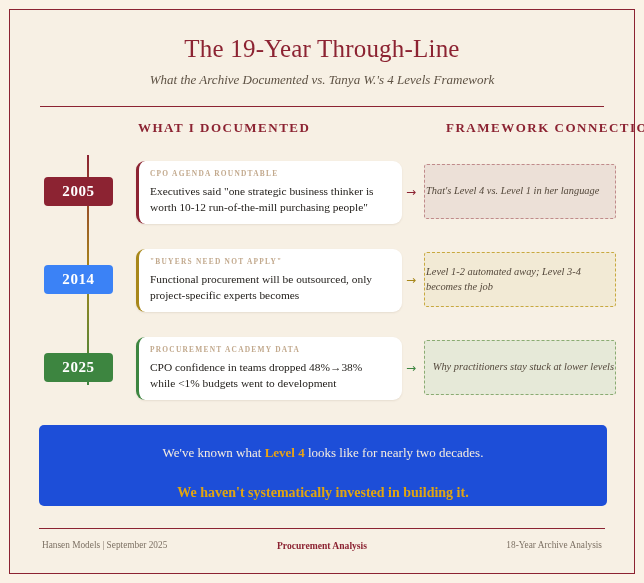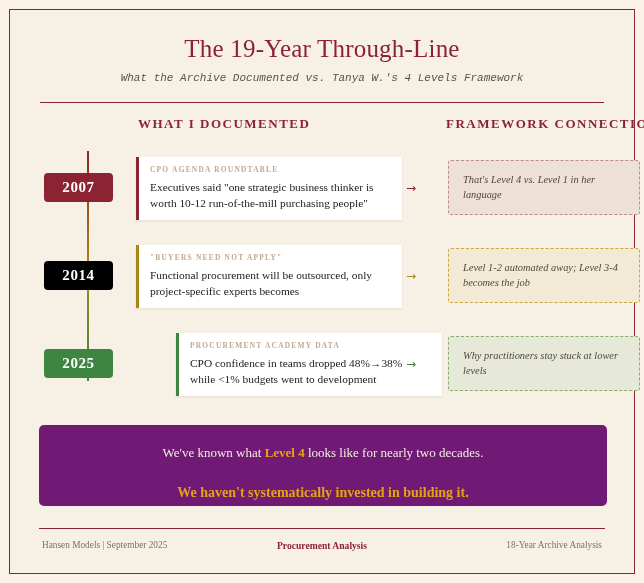--- a/index.html
+++ b/index.html
@@ -32,23 +32,23 @@
   }
   .title {
     font-family: "Liberation Serif", serif;
     font-size: 25px;
     color: #8c2332;
     letter-spacing: 0.2px;
     margin: 0 0 9px 0;
     font-weight: normal;
   }
   .subtitle {
-    font-family: Liberation Mono, monospace;
+    font-family: Liberation Serif, serif;
     font-style: italic;
-    font-size: 11px;
+    font-size: 13px;
     color: #5e5244;
     margin: 0;
   }
   .rule {
     height: 0;
     border-top: 1.3px solid #8c2332;
     margin: 18px 30px 0 30px;
   }
 
   
@@ -115,21 +115,21 @@
   }
 
   .doc-card {
     position: absolute;
     left: 126px;
     top: 0;
     width: 266px;
     min-height: 62px;
     box-sizing: border-box;
     background: #ffffff;
-    border-radius: 0;
+    border-radius: 9px;
     border-left-width: 3px;
     border-left-style: solid;
     padding: 8px 12px 9px 11px;
     box-shadow: 0 1px 2px rgba(90,60,40,0.10);
   }
   .eyebrow {
     font-family: "Liberation Serif", serif;
     font-size: 7.4px;
     font-weight: bold;
     letter-spacing: 1.25px;
@@ -149,49 +149,49 @@
     position: absolute;
     left: 396px;
     top: 25px;
     font-size: 12px;
     line-height: 1;
     font-family: "DejaVu Sans", sans-serif;
   }
 
   .conn-box {
     position: absolute;
-    left: 438px;
+    left: 414px;
     top: 3px;
     width: 192px;
     height: 55px;
     box-sizing: border-box;
     border-width: 1.3px;
     border-style: dashed;
     border-radius: 3px;
-    padding: 9px 14px;
+    padding: 9px 1px;
     display: flex;
     align-items: center;
   }
   .conn-text {
     font-family: "Liberation Serif", serif;
     font-style: italic;
     font-size: 10.4px;
     color: #54483b;
     line-height: 1.42;
   }
 
   
   .banner {
     position: absolute;
     left: 29px;
     top: 415px;
     width: 568px;
     height: 81px;
     box-sizing: border-box;
-    background: #701a75;
+    background: #1d4ed8;
     border-radius: 5px;
     text-align: center;
     padding-top: 20px;
   }
   .banner-line1 {
     font-family: "Liberation Serif", serif;
     font-size: 13px;
     color: #f4ece0;
   }
   .banner-line1 .hl {
@@ -252,46 +252,46 @@
 
   <div class="col-heads">
     <div class="col-head left">WHAT I DOCUMENTED</div>
     <div class="col-head right">FRAMEWORK CONNECTION</div>
   </div>
 
   <div class="timeline">
     <div class="spine"></div>
 
     <div class="row r0">
-      <div class="year-badge" style="background: rgb(140, 35, 50);">2007</div>
+      <div class="year-badge" style="background: rgb(140, 35, 50);">2005</div>
       <div class="doc-card" style="border-left-color: rgb(140, 35, 50);">
         <div class="eyebrow">CPO AGENDA ROUNDTABLE</div>
         <div class="doc-text">Executives said "one strategic business thinker is worth 10-12 run-of-the-mill purchasing people"</div>
       </div>
       <div class="arrow" style="color: rgb(140, 35, 50);">→</div>
       <div class="conn-box" style="background: rgb(236, 224, 215); border-color: rgb(192, 138, 138);">
         <div class="conn-text">That's Level 4 vs. Level 1 in her language</div>
       </div>
     </div>
 
     <div class="row r1">
-      <div class="year-badge" style="background: #000000;">2014</div>
+      <div class="year-badge" style="background: #3b82f6;">2014</div>
       <div class="doc-card" style="border-left-color: rgb(168, 135, 26);">
         <div class="eyebrow">"BUYERS NEED NOT APPLY"</div>
         <div class="doc-text">Functional procurement will be outsourced, only project-specific experts becomes</div>
       </div>
       <div class="arrow" style="color: rgb(168, 135, 26);">→</div>
       <div class="conn-box" style="background: rgb(242, 234, 213); border-color: rgb(200, 169, 63);">
         <div class="conn-text">Level 1-2 automated away; Level 3-4 becomes the job</div>
       </div>
     </div>
 
     <div class="row r2">
       <div class="year-badge" style="background: rgb(61, 133, 64);">2025</div>
-      <div class="doc-card" style="border-left-color: rgb(61, 133, 64); margin-left: 40px;">
+      <div class="doc-card" style="border-left-color: rgb(61, 133, 64);">
         <div class="eyebrow">PROCUREMENT ACADEMY DATA</div>
         <div class="doc-text">CPO confidence in teams dropped 48%→38% while &lt;1% budgets went to development</div>
       </div>
       <div class="arrow" style="color: rgb(61, 133, 64);">→</div>
       <div class="conn-box" style="background: rgb(230, 233, 216); border-color: rgb(138, 171, 114); justify-content: flex-end;">
         <div class="conn-text">Why practitioners stay stuck at lower levels</div>
       </div>
     </div>
   </div>
 

